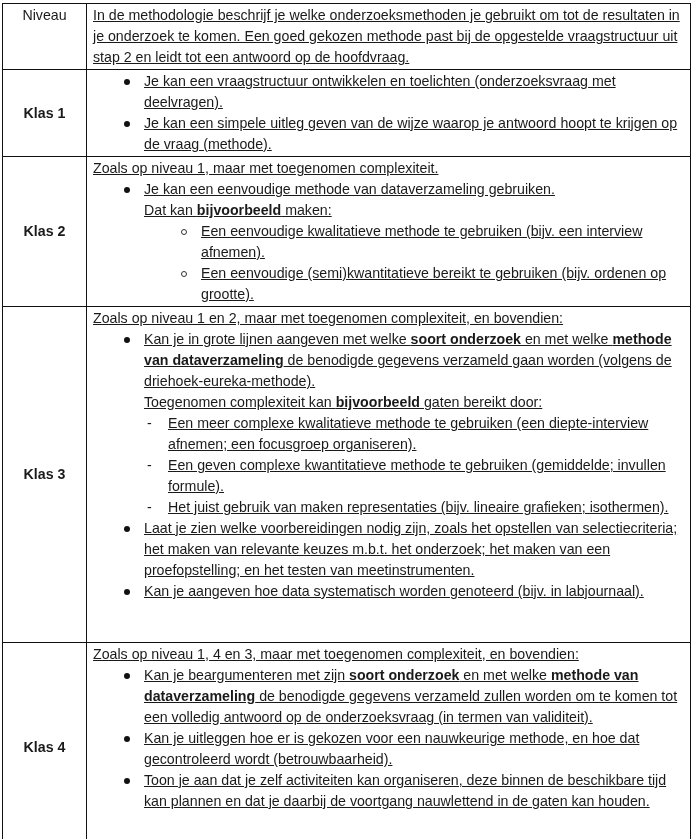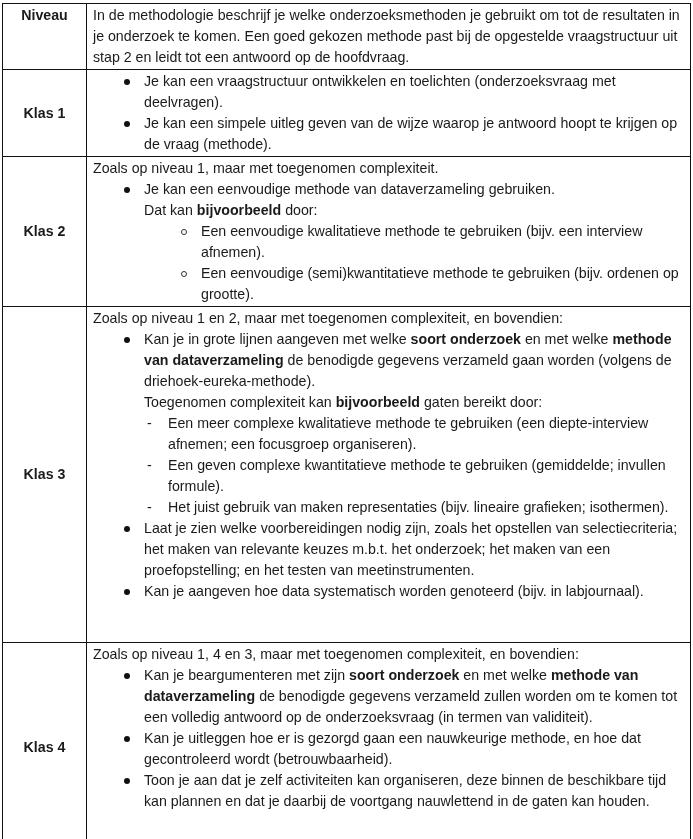--- a/index.html
+++ b/index.html
@@ -30,27 +30,28 @@
       vertical-align: top;
       padding: 0;
     }
     td.level {
       width: 83px;
       text-align: center;
       vertical-align: middle !important;
       font-weight: bold;
     }
     td.level.header {
-      font-weight: bold;
+      font-weight: normal;
       vertical-align: top !important;
       padding-top: 1px;
       margin-top: 27px;
     }
     td.desc {
       padding: 1px 4px 1px 6px !important;
+      text-decoration: underline;
     }
     td.level.klas4 {
       vertical-align: top !important;
       padding-top: 94px;
     }
     .line { display: block; }
     .bul {
       position: relative;
       padding-left: 51px;
     }
@@ -116,23 +117,23 @@
       <span class="line bul">Je kan een vraagstructuur ontwikkelen en toelichten (onderzoeksvraag met deelvragen).</span>
       <span class="line bul">Je kan een simpele uitleg geven van de wijze waarop je antwoord hoopt te krijgen op de vraag (methode).</span>
     </td>
   </tr>
 
   <tr class="row-k2">
     <td class="level">Klas 2</td>
     <td class="desc">
       <span class="line">Zoals op niveau 1, maar met toegenomen complexiteit.</span>
       <span class="line bul">Je kan een eenvoudige methode van dataverzameling gebruiken.</span>
-      <span class="line cont"><span>Dat kan </span><b>bijvoorbeeld</b><span> door:</span></span>
+      <span class="line cont"><span>Dat kan </span><b>bijvoorbeeld</b><span> maken:</span></span>
       <span class="line sub-o">Een eenvoudige kwalitatieve methode te gebruiken (bijv. een interview afnemen).</span>
-      <span class="line sub-o">Een eenvoudige (semi)kwantitatieve methode te gebruiken (bijv. ordenen op grootte).</span>
+      <span class="line sub-o">Een eenvoudige (semi)kwantitatieve bereikt te gebruiken (bijv. ordenen op grootte).</span>
     </td>
   </tr>
 
   <tr class="row-k3">
     <td class="level">Klas 3</td>
     <td class="desc">
       <span class="line">Zoals op niveau 1 en 2, maar met toegenomen complexiteit, en bovendien:</span>
       <span class="line bul"><span>Kan je in grote lijnen aangeven met welke </span><b>soort onderzoek</b><span> en met welke </span><b>methode van dataverzameling</b><span> de benodigde gegevens verzameld gaan worden (volgens de driehoek-eureka-methode).</span></span>
       <span class="line cont"><span>Toegenomen complexiteit kan </span><b>bijvoorbeeld</b><span> gaten bereikt door:</span></span>
       <span class="line sub-dash">Een meer complexe kwalitatieve methode te gebruiken (een diepte-interview afnemen; een focusgroep organiseren).</span>
@@ -141,18 +142,18 @@
       <span class="line bul">Laat je zien welke voorbereidingen nodig zijn, zoals het opstellen van selectiecriteria; het maken van relevante keuzes m.b.t. het onderzoek; het maken van een proefopstelling; en het testen van meetinstrumenten.</span>
       <span class="line bul">Kan je aangeven hoe data systematisch worden genoteerd (bijv. in labjournaal).</span>
     </td>
   </tr>
 
   <tr class="row-k4">
     <td class="level klas4">Klas 4</td>
     <td class="desc">
       <span class="line">Zoals op niveau 1, 4 en 3, maar met toegenomen complexiteit, en bovendien:</span>
       <span class="line bul"><span>Kan je beargumenteren met zijn </span><b>soort onderzoek</b><span> en met welke </span><b>methode van dataverzameling</b><span> de benodigde gegevens verzameld zullen worden om te komen tot een volledig antwoord op de onderzoeksvraag (in termen van validiteit).</span></span>
-      <span class="line bul">Kan je uitleggen hoe er is gezorgd gaan een nauwkeurige methode, en hoe dat gecontroleerd wordt (betrouwbaarheid).</span>
+      <span class="line bul">Kan je uitleggen hoe er is gekozen voor een nauwkeurige methode, en hoe dat gecontroleerd wordt (betrouwbaarheid).</span>
       <span class="line bul">Toon je aan dat je zelf activiteiten kan organiseren, deze binnen de beschikbare tijd kan plannen en dat je daarbij de voortgang nauwlettend in de gaten kan houden.</span>
     </td>
   </tr>
 </tbody>
   </table>
 
 </body></html>

